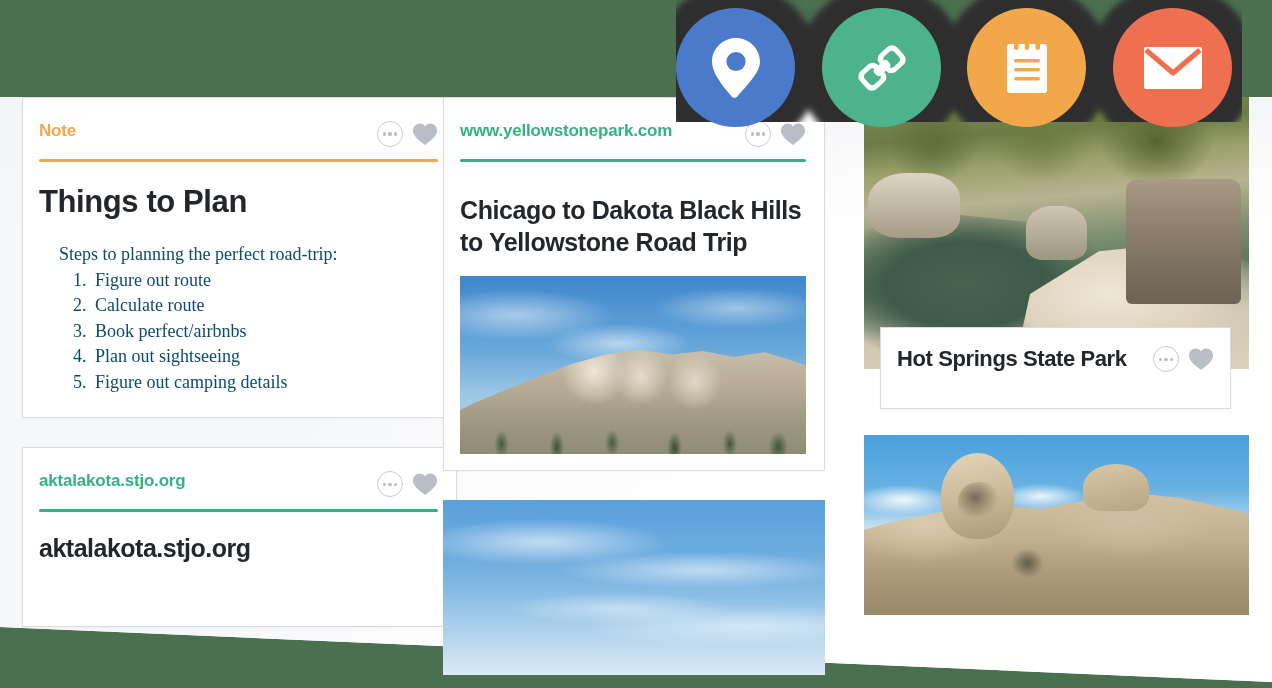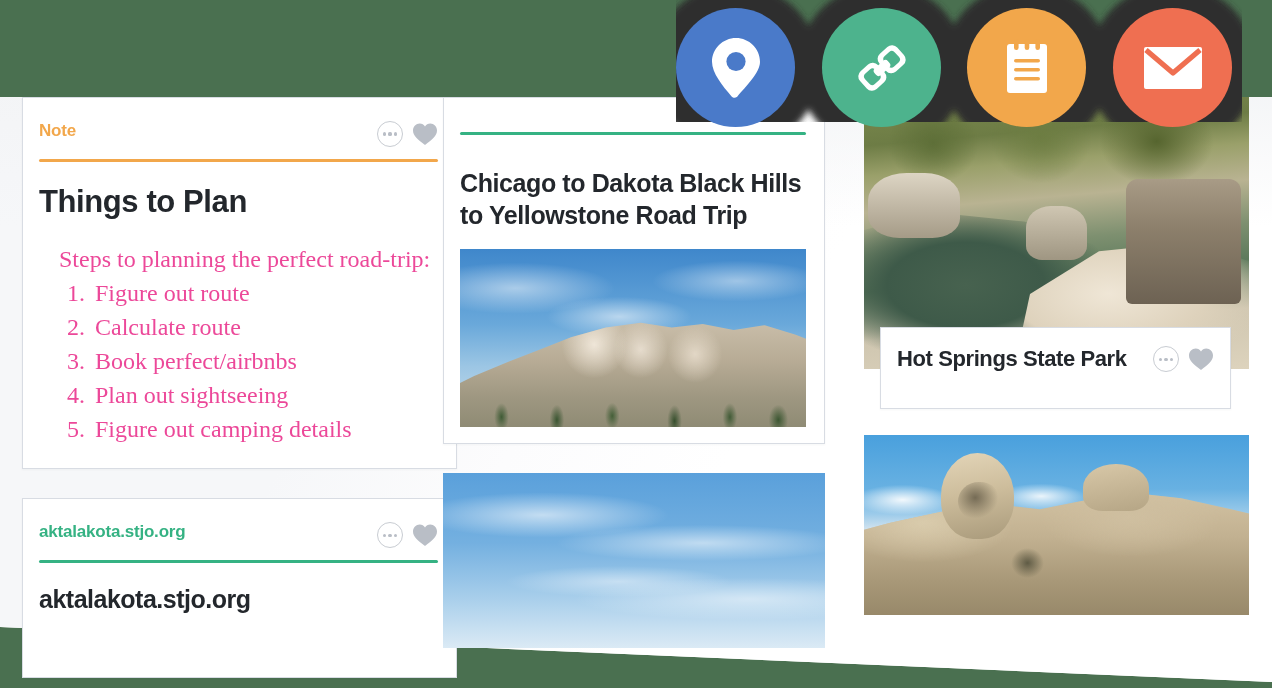--- a/index.html
+++ b/index.html
@@ -104,22 +104,22 @@
   
   .title-serif-wrap { padding-top: 22px; }
   .note-title {
     font-size: 31px;
     font-weight: bold;
     color: #23272c;
     letter-spacing: -0.4px;
   }
   .note-body {
     font-family: "Liberation Serif", serif;
-    font-size: 24px;
-    color: #ec4899;
+    font-size: 18px;
+    color: #0c4a6e;
     line-height: 1.42;
     padding: 22px 0 0 20px;
   }
   .note-body ol {
     margin: 0 0 0 32px;
     padding: 0;
     list-style-position: outside;
   }
   .note-body ol li { padding-left: 4px; }
 
@@ -368,20 +368,33 @@
           <div class="rule green"></div>
           <div class="big-domain">aktalakota.stjo.org</div>
         </div>
       </div>
     </div>
 
     <div class="col col-2">
 
       <div class="card">
         <div class="card-pad" style="padding-bottom:16px;">
+          <div class="card-head">
+            <div class="source green">www.yellowstonepark.com</div>
+            <div class="actions">
+              <div class="dots-btn">
+                <i></i>
+                  <i></i>
+                  <i></i>
+              </div>
+              <svg class="heart" viewBox="0 0 26 24">
+                <path d="M13 23 C6 17.5 1 13.6 1 8.4 C1 4.3 4.1 1.4 7.7 1.4 C10 1.4 11.9 2.6 13 4.4 C14.1 2.6 16 1.4 18.3 1.4 C21.9 1.4 25 4.3 25 8.4 C25 13.6 20 17.5 13 23 Z" fill="#b9bec6"></path>
+              </svg>
+            </div>
+          </div>
           <div class="rule green"></div>
 
           <div class="page-title">Chicago to Dakota Black Hills to Yellowstone Road Trip</div>
 
           <div class="thumb inset ph ph-rushmore" style="height:178px;">
             <div class="rock"></div>
             <div class="trees"></div>
           </div>
         </div>
       </div>

